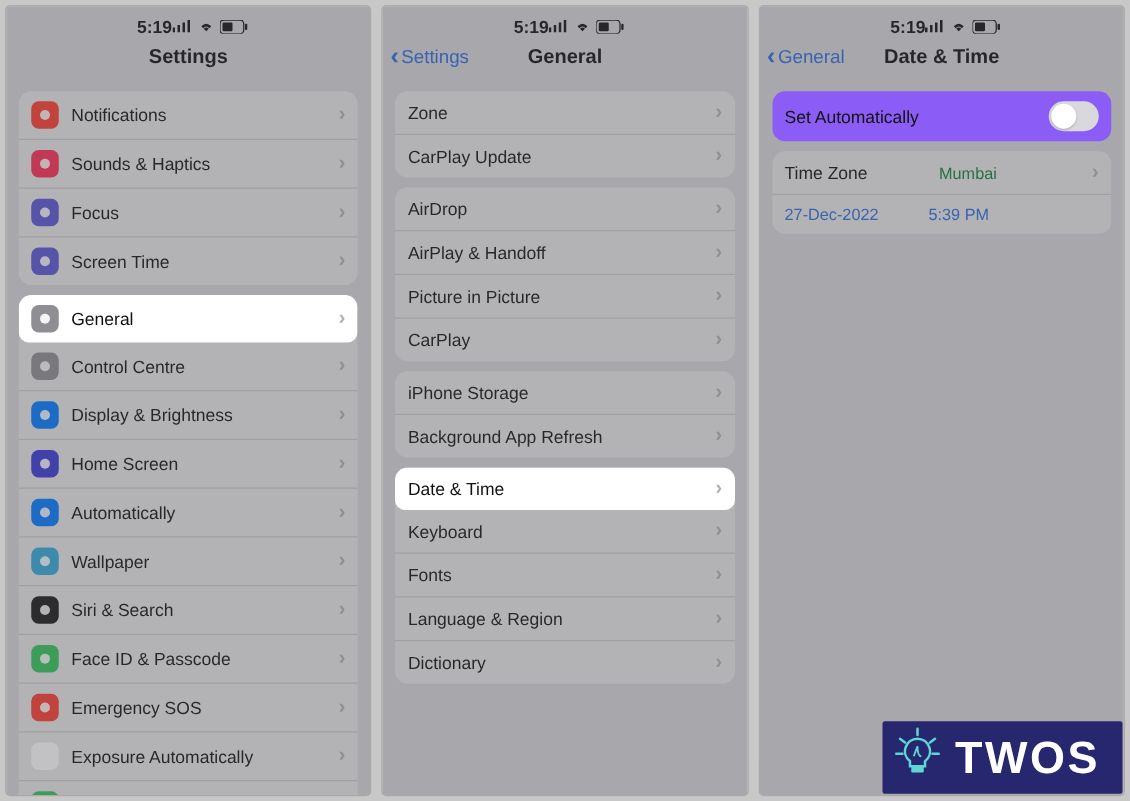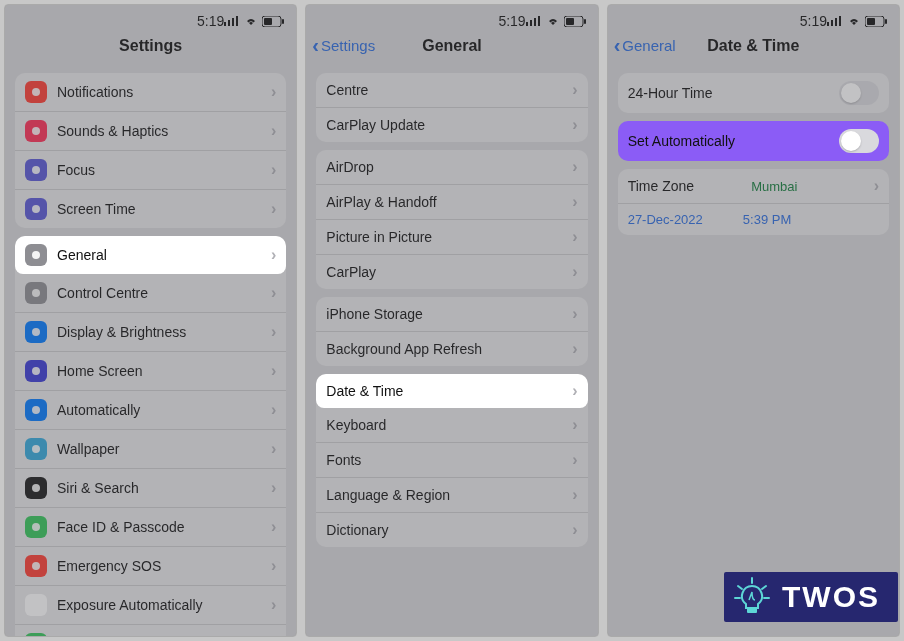--- a/index.html
+++ b/index.html
@@ -28,26 +28,26 @@
   .dim::after {
     content: '';
     position: absolute;
     inset: 0;
     background: rgba(80,80,85,0.35);
     pointer-events: none;
     z-index: 5;
   }
   .statusbar {
     display: flex;
-    justify-content: flex-end;
+    justify-content: center;
     align-items: center;
     padding: 6px 12px 0 18px;
     height: 26px;
     font-size: 14px;
-    font-weight: 400;
+    font-weight: 700;
     color: #111;
   }
   .status-icons { display:flex; gap:4px; align-items:center; }
   .header {
     text-align: center;
     position: relative;
     padding: 6px 0 10px;
   }
   .header-title {
     font-size: 16px;
@@ -124,25 +124,25 @@
   .row.highlight-row {
     background:#8b5cf6;
     position: relative;
     z-index: 10;
     border-radius: 8px;
   }
   
   .twos-logo {
     position: absolute;
     right: 6px;
-    bottom: 19px;
+    bottom: 6px;
     background: #26276f;
     color: #fff;
     font-weight: 800;
-    font-size: 30px;
+    font-size: 36px;
     letter-spacing: 2px;
     padding: 8px 18px 8px 58px;
     border-radius: 2px;
     z-index: 50;
     font-family: Arial, sans-serif;
   }
   .twos-logo .bulb {
     position:absolute;
     left:8px; top:4px;
     width:40px; height:40px;
@@ -341,21 +341,21 @@
   <div class="header">
     <span class="back">
       <span class="back-chev">‹</span>
       <span>Settings</span>
     </span>
     <span class="header-title">General</span>
   </div>
 
   <div class="group dimbg" id="f2g1">
         <div class="row">
-          <span>Centre</span>
+          <span>Zone</span>
           <span class="chev">›</span>
         </div>
         <div class="row">
           <span>CarPlay Update</span>
           <span class="chev">›</span>
         </div>
       </div>
   <div class="group dimbg" id="f2g2">
         <div class="row">
           <span>AirDrop</span>
@@ -429,26 +429,20 @@
     </span>
   </div>
   <div class="header">
     <span class="back">
       <span class="back-chev">‹</span>
       <span>General</span>
     </span>
     <span class="header-title">Date &amp; Time</span>
   </div>
 
-  <div class="group dimbg">
-    <div class="row">
-      <span>24-Hour Time</span>
-      <span class="toggle"></span>
-    </div>
-  </div>
 
   <div style="margin:8px 10px; position:relative; z-index:10;">
     <div class="row highlight-row" style="border-radius:10px; border:none;">
       <span>Set Automatically</span>
       <span class="toggle"></span>
     </div>
   </div>
 
   <div class="group dimbg" style="margin-top:0;">
     <div class="row">

